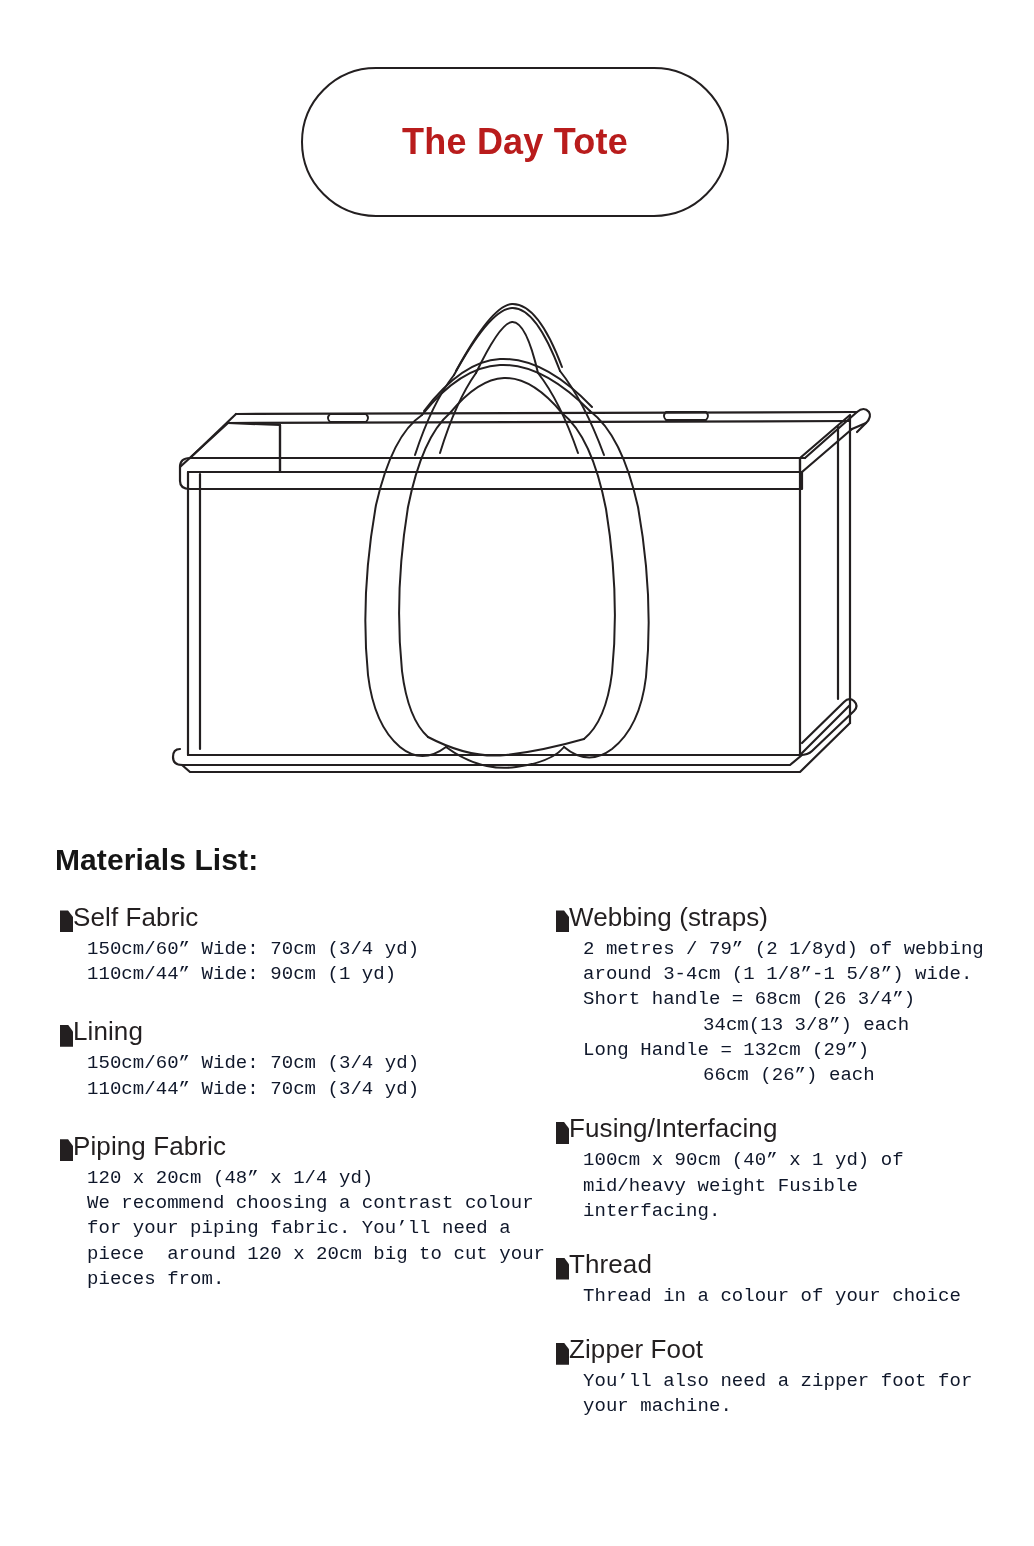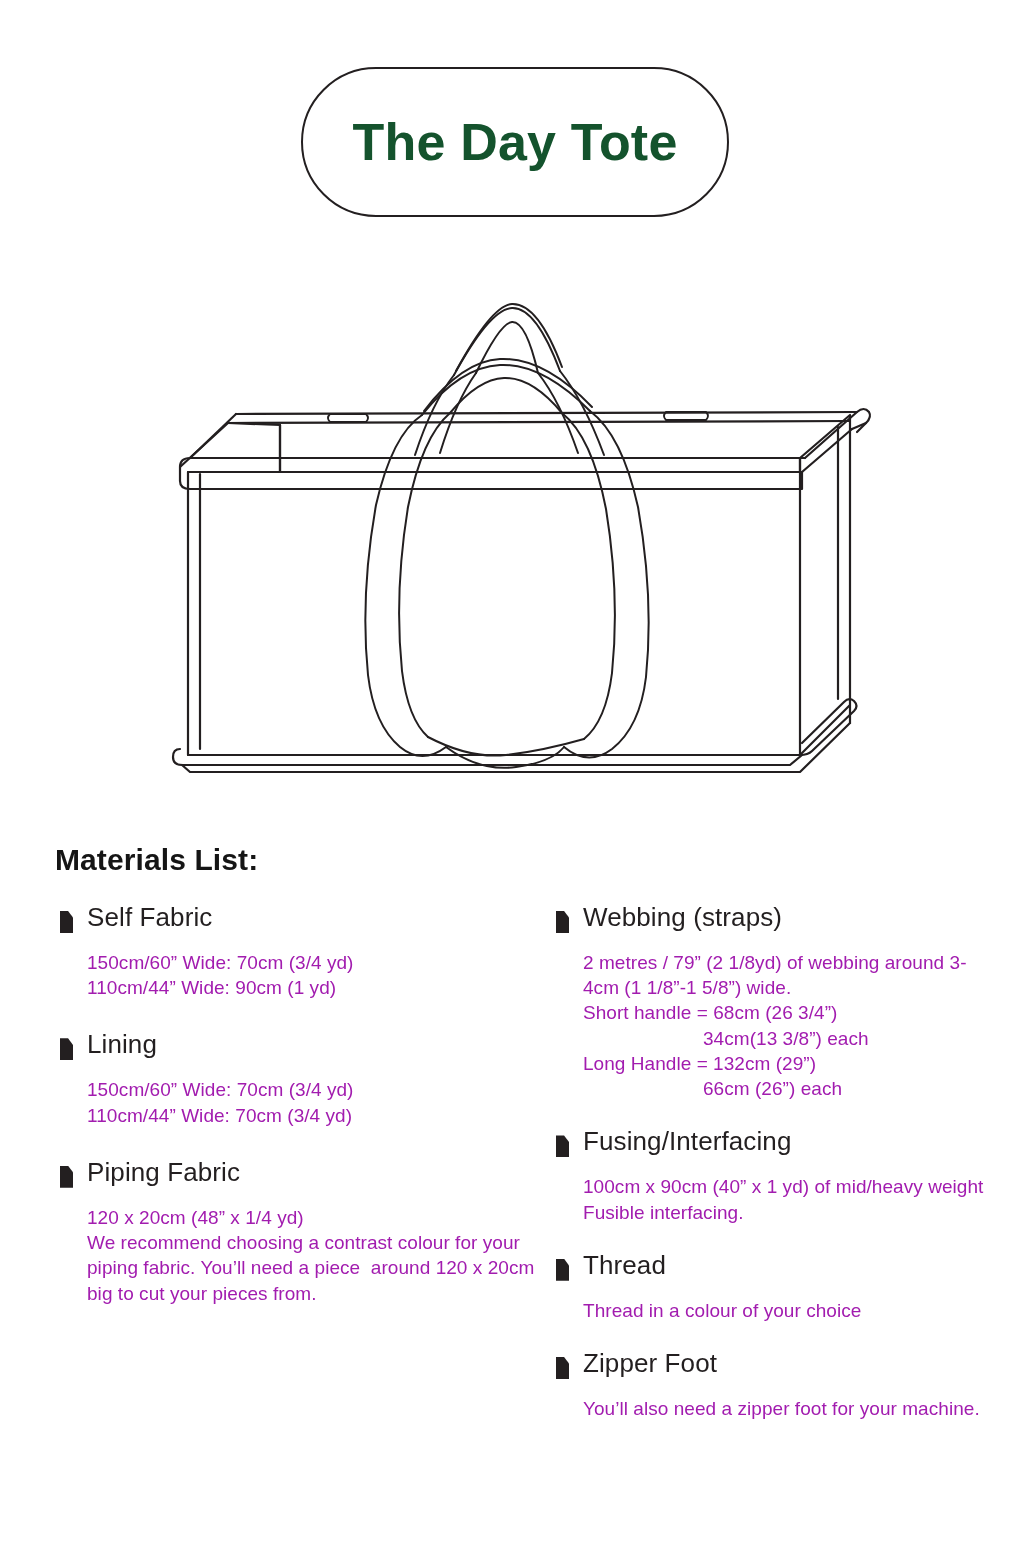--- a/index.html
+++ b/index.html
@@ -26,24 +26,24 @@
     width: 428px;
     height: 150px;
     border: 2px solid #231f20;
     border-radius: 75px;
     display: flex;
     align-items: center;
     justify-content: center;
     background: #ffffff;
   }
   .title-text {
-    font-size: 52px;
+    font-size: 36px;
     font-weight: 700;
     letter-spacing: 0.2px;
-    color: #14532d;
+    color: #b91c1c;
     white-space: nowrap;
   }
 
   
   .illustration {
     position: absolute;
     left: 160px;
     top: 275px;
     width: 720px;
     height: 545px;
@@ -66,46 +66,46 @@
     position: absolute;
     top: 903px;
   }
   .col-left  { left: 60px;  width: 490px; }
   .col-right { left: 556px; width: 445px; }
 
   .item { margin-bottom: 4px; }
 
   .item-head {
     display: flex;
-    align-items: flex-end;
-    gap: 14px;
+    align-items: center;
   }
   .bullet {
     flex: 0 0 auto;
     width: 13px;
     height: 22px;
     margin-top: 7px;
     background: #231f20;
     
     clip-path: polygon(0 0, 62% 0, 100% 30%, 100% 100%, 0 100%);
   }
   .item-title {
     font-size: 26px;
     font-weight: 400;
     color: #231f20;
     line-height: 1.15;
     letter-spacing: 0.1px;
   }
   .item-body {
     margin-left: 27px;
-    margin-top: 17px;
+    margin-top: 4px;
     font-size: 19px;
     line-height: 1.33;
-    color: #a21caf;
+    color: #0f172a;
     letter-spacing: 0.05px;
+    font-family: Liberation Mono, monospace;
   }
   .item-body .ln { display: block; white-space: pre-wrap; }
   .item-body .ln.indent { padding-left: 120px; }
 
   
   .sp-lg { margin-bottom: 30px; }
   .sp-md { margin-bottom: 26px; }
 </style>
 </head>
 <body>

